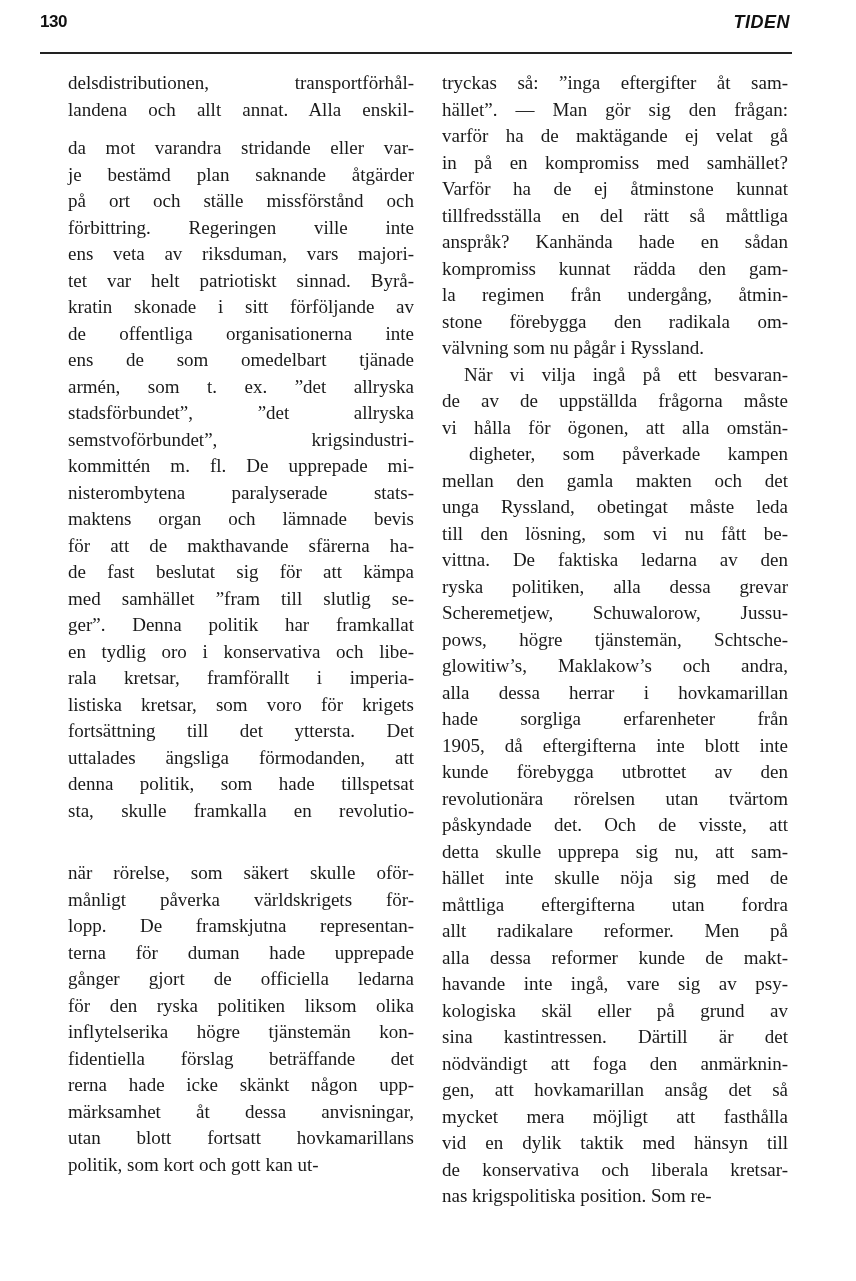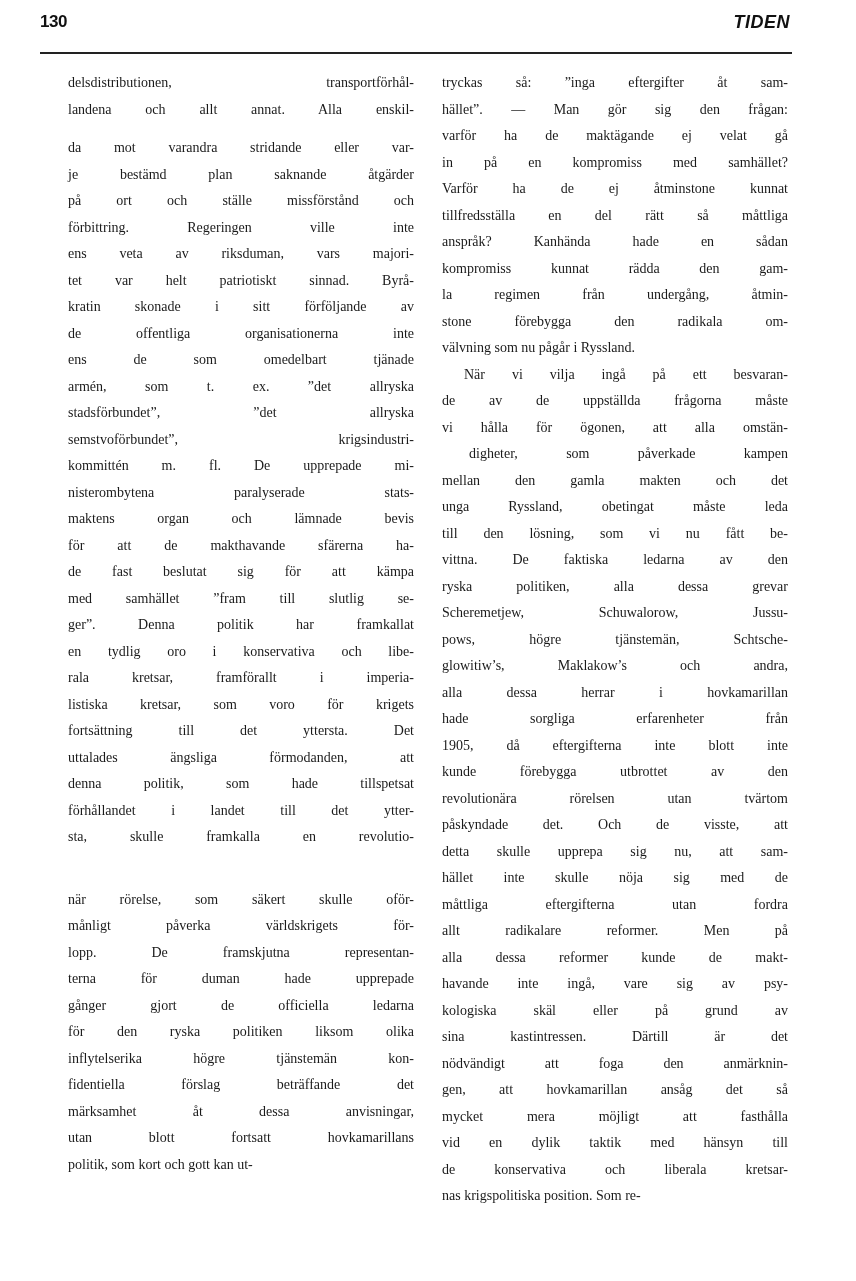--- a/index.html
+++ b/index.html
@@ -48,21 +48,21 @@
       top: 52px;
       width: 752px;
       height: 0;
       border-top: 2px solid #222;
     }
     .column {
       position: absolute;
       top: 70px;
       width: 346px;
       font-family: "Liberation Serif", serif;
-      font-size: 14px;
+      font-size: 19px;
       line-height: 38.3px;
       color: #1a1a1a;
     }
     .column.left { left: 68px; }
     .column.right { left: 442px; }
     .line {
       display: block;
       white-space: nowrap;
       text-align: justify;
       text-align-last: justify;
@@ -102,30 +102,30 @@
     <span class="line" style="height: 26.5116px;">för att de makthavande sfärerna ha-</span>
     <span class="line" style="height: 26.5116px;">de fast beslutat sig för att kämpa</span>
     <span class="line" style="height: 26.5116px;">med samhället ”fram till slutlig se-</span>
     <span class="line" style="height: 26.5116px;">ger”. Denna politik har framkallat</span>
     <span class="line" style="height: 26.5116px;">en tydlig oro i konservativa och libe-</span>
     <span class="line" style="height: 26.5116px;">rala kretsar, framförallt i imperia-</span>
     <span class="line" style="height: 26.5116px;">listiska kretsar, som voro för krigets</span>
     <span class="line" style="height: 26.5116px;">fortsättning till det yttersta. Det</span>
     <span class="line" style="height: 26.5116px;">uttalades ängsliga förmodanden, att</span>
     <span class="line" style="height: 26.5116px;">denna politik, som hade tillspetsat</span>
-    <span class="line" style="height: 26.5116px;">förhållandet i landet till det ytter-</span>
     <span class="line" style="height: 26.5116px;">sta, skulle framkalla en revolutio-</span>
     <span class="line" style="height: 26.5116px; margin-top: 36px;">när rörelse, som säkert skulle oför-</span>
     <span class="line" style="height: 26.5116px;">månligt påverka världskrigets för-</span>
     <span class="line" style="height: 26.5116px;">lopp. De framskjutna representan-</span>
     <span class="line" style="height: 26.5116px;">terna för duman hade upprepade</span>
     <span class="line" style="height: 26.5116px;">gånger gjort de officiella ledarna</span>
     <span class="line" style="height: 26.5116px;">för den ryska politiken liksom olika</span>
     <span class="line" style="height: 26.5116px;">inflytelserika högre tjänstemän kon-</span>
     <span class="line" style="height: 26.5116px;">fidentiella förslag beträffande det</span>
+    <span class="line" style="height: 26.5116px;">rerna hade icke skänkt någon upp-</span>
     <span class="line" style="height: 26.5116px;">märksamhet åt dessa anvisningar,</span>
     <span class="line" style="height: 26.5116px;">utan blott fortsatt hovkamarillans</span>
     <span class="line ragged" style="height: 26.5116px;">politik, som kort och gott kan ut-</span>
   </div>
 <div class="column right" id="col-right" style="line-height: 26.5116px;">
     <span class="line" style="height: 26.5116px;">tryckas så: ”inga eftergifter åt sam-</span>
     <span class="line" style="height: 26.5116px;">hället”. — Man gör sig den frågan:</span>
     <span class="line" style="height: 26.5116px;">varför ha de maktägande ej velat gå</span>
     <span class="line" style="height: 26.5116px;">in på en kompromiss med samhället?</span>
     <span class="line" style="height: 26.5116px;">Varför ha de ej åtminstone kunnat</span>

